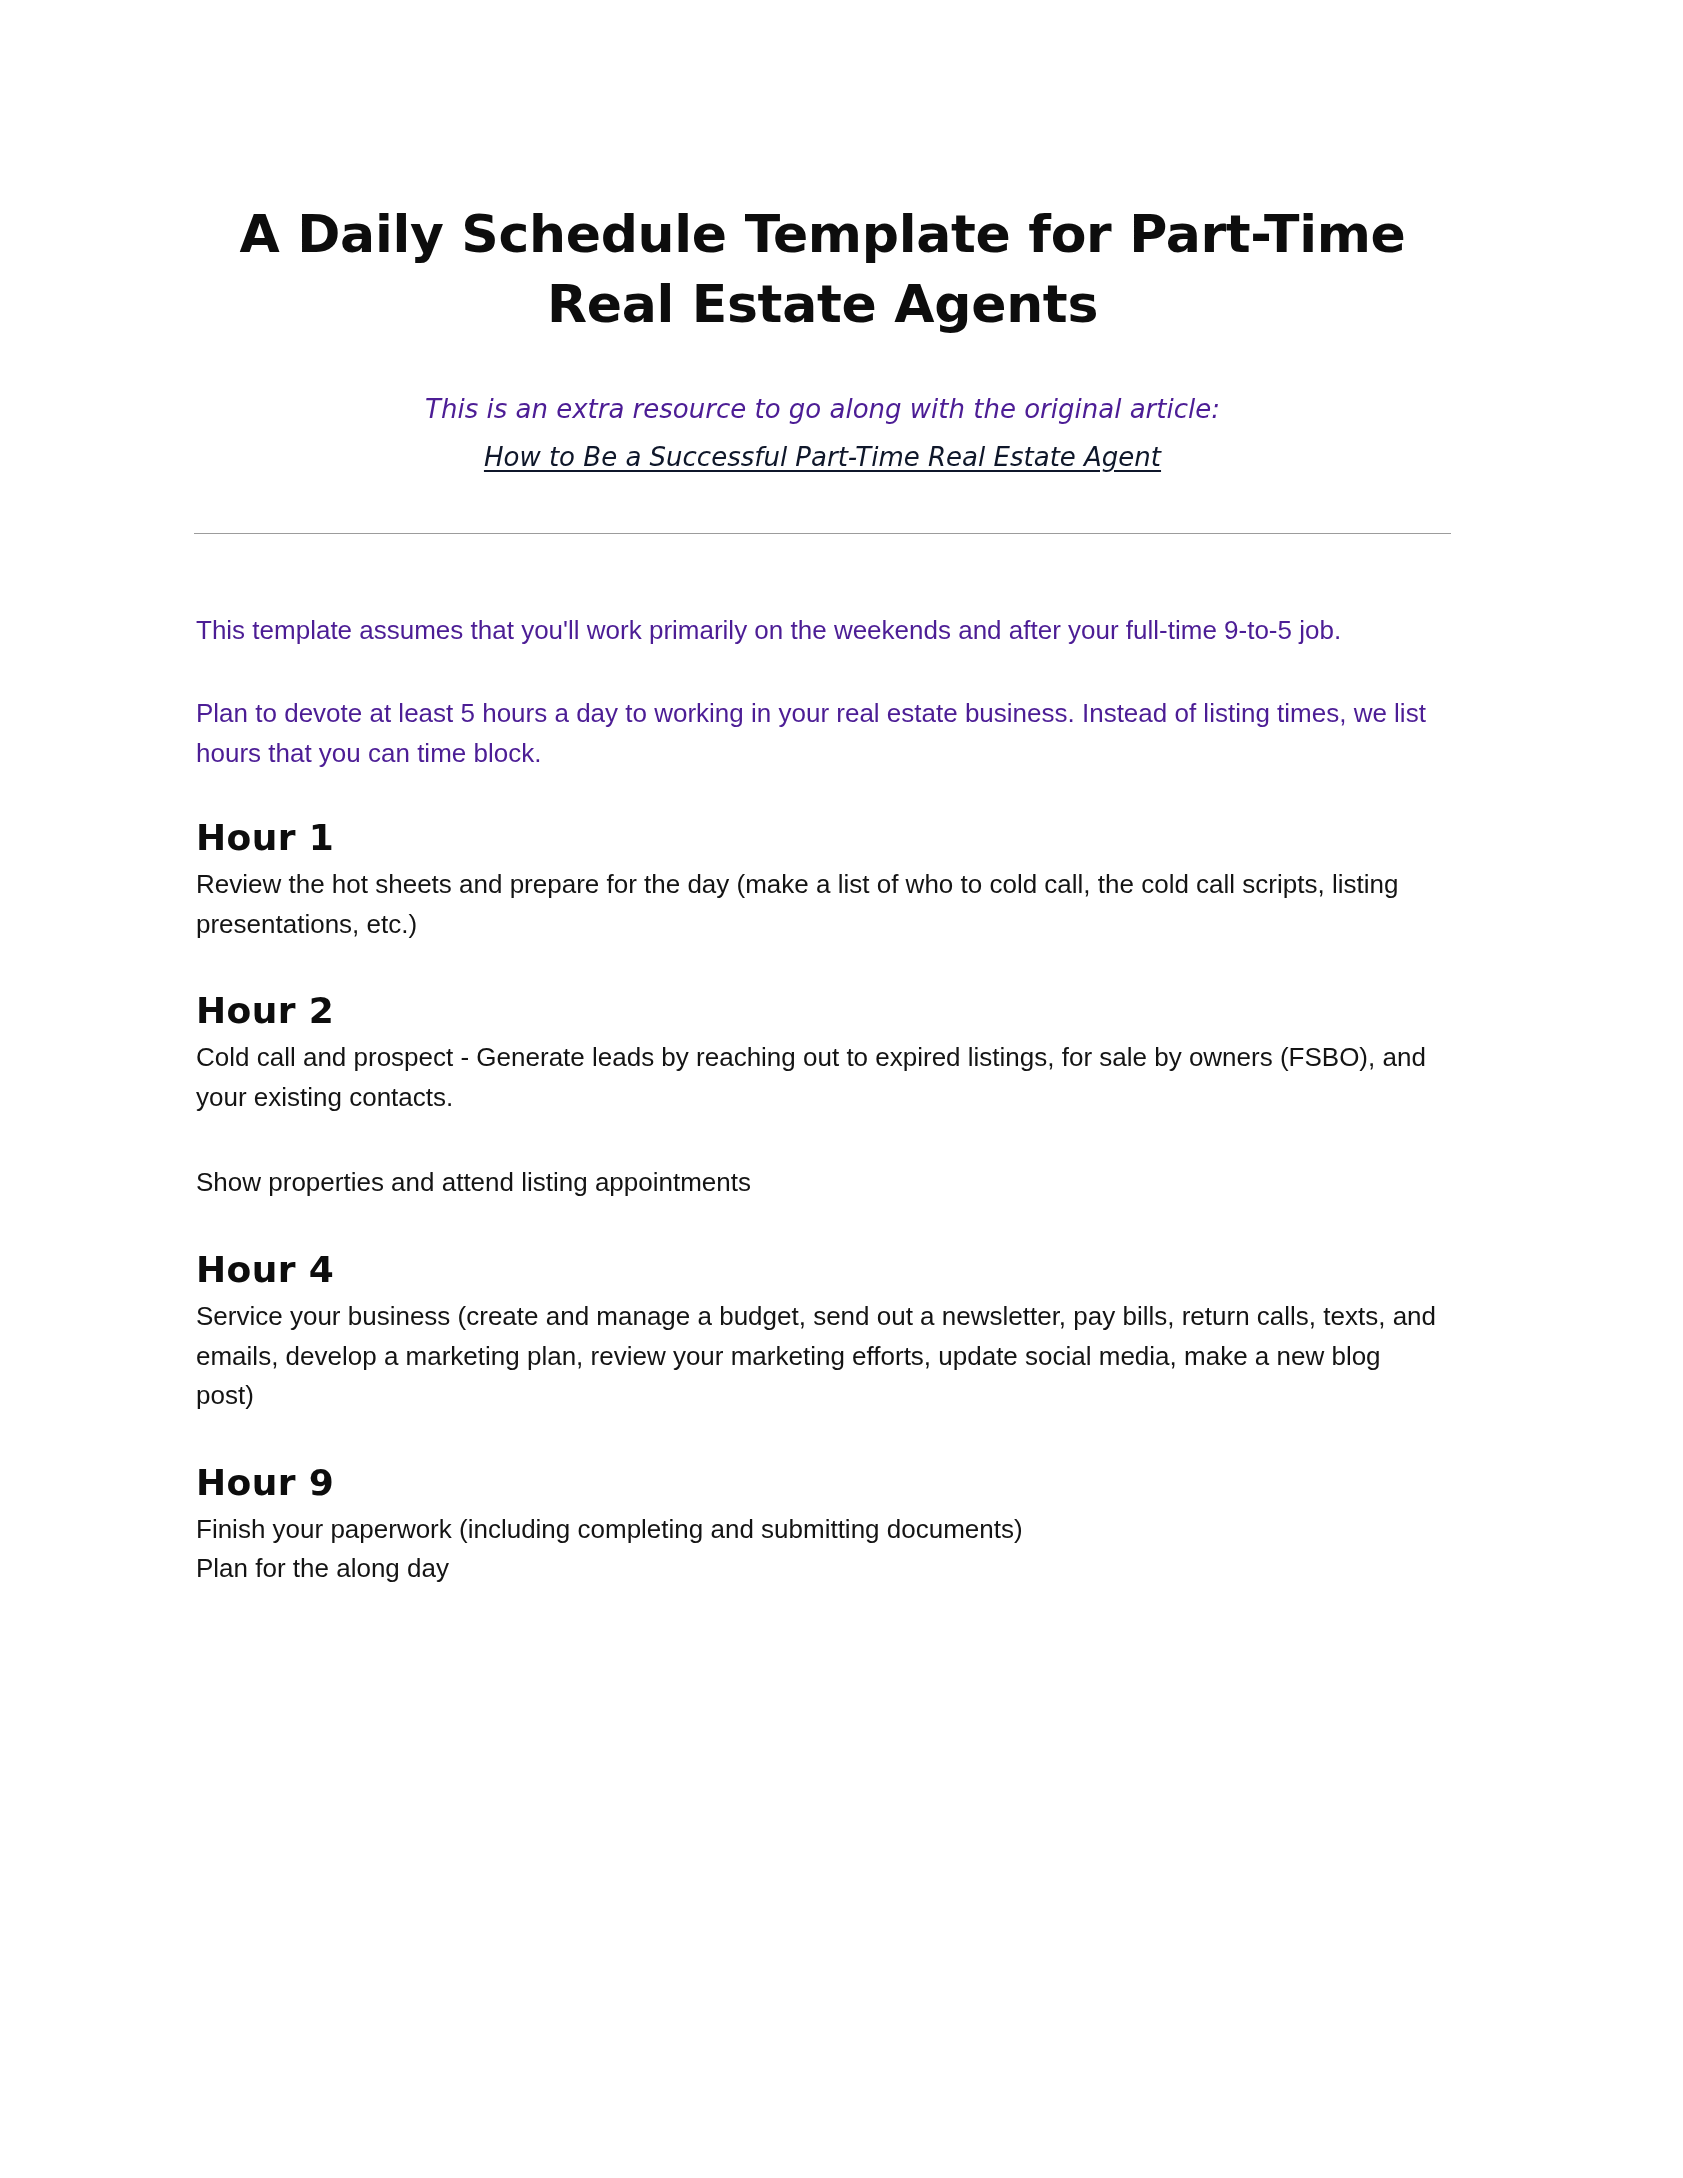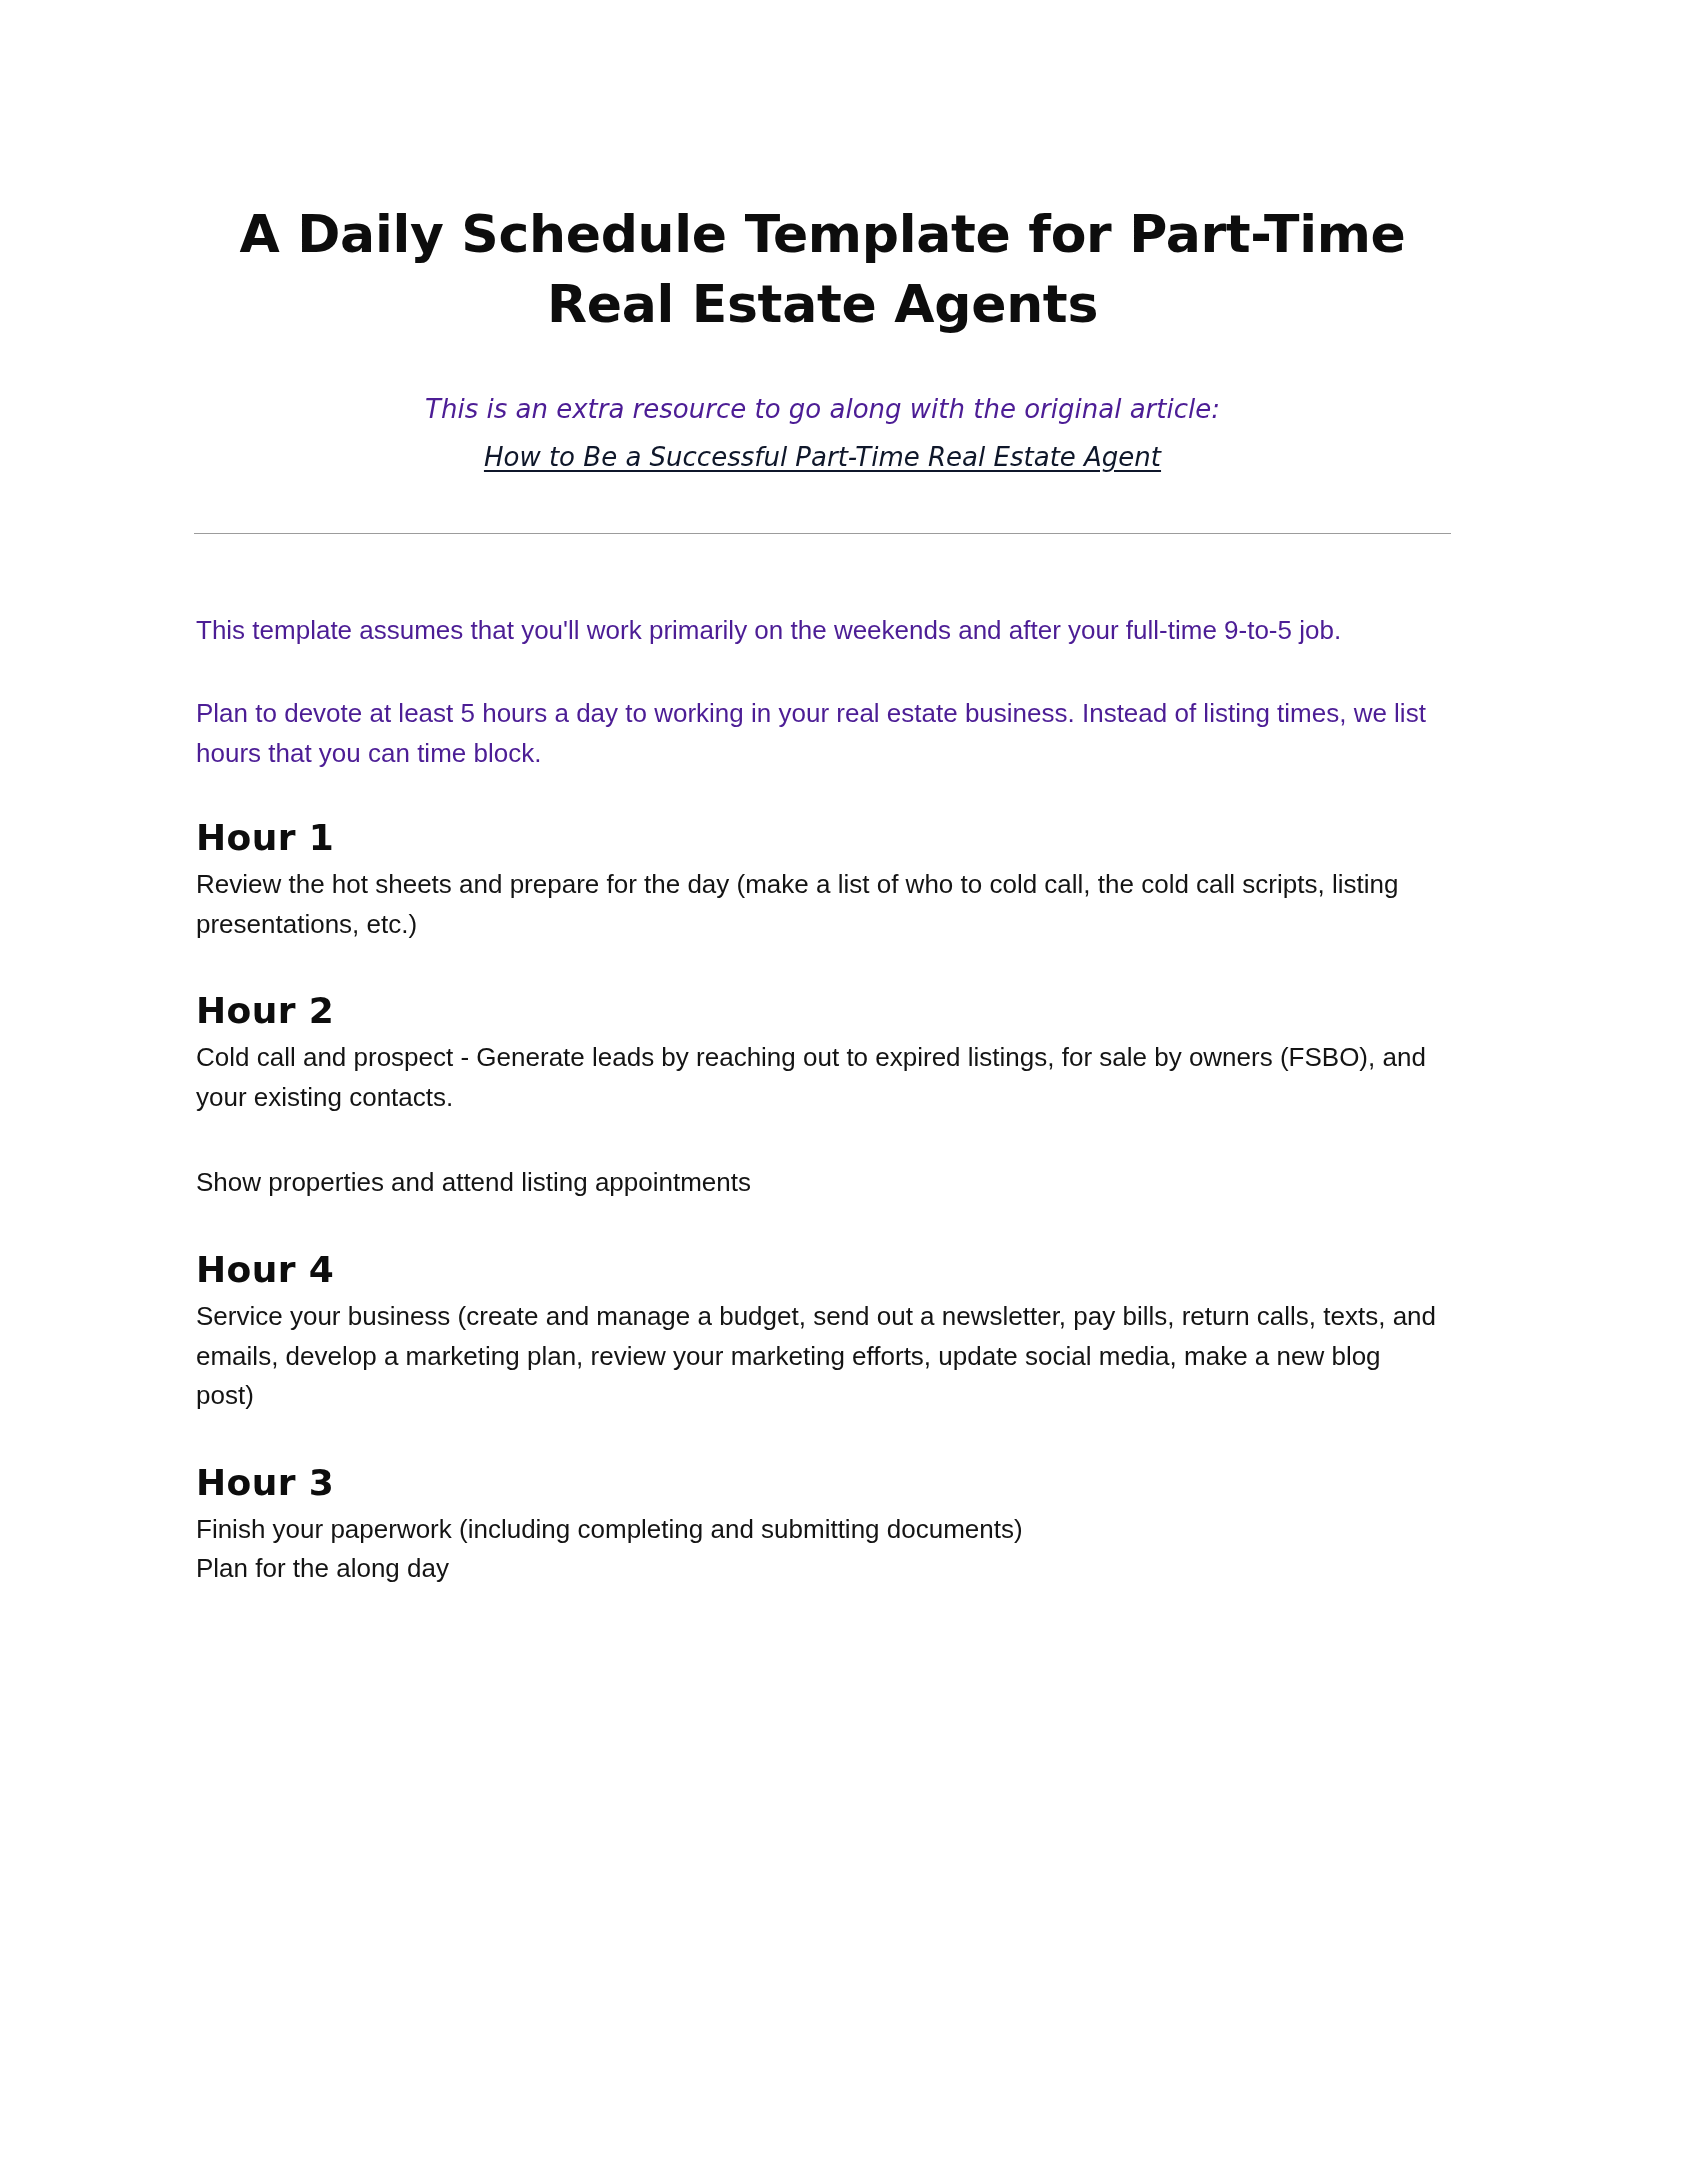--- a/index.html
+++ b/index.html
@@ -141,21 +141,21 @@
       <div class="hour-block">
         <p class="hour-text">Show properties and attend listing appointments</p>
       </div>
 
       <div class="hour-block">
         <div class="hour-heading">Hour 4</div>
         <p class="hour-text">Service your business (create and manage a budget, send out a newsletter, pay bills, return calls, texts, and emails, develop a marketing plan, review your marketing efforts, update social media, make a new blog post)</p>
       </div>
 
       <div class="hour-block">
-        <div class="hour-heading">Hour 3</div>
+        <div class="hour-heading">Hour 9</div>
         <p class="hour-text">Finish your paperwork (including completing and submitting documents)</p>
         <p class="hour-text">Plan for the along day</p>
       </div>
 
     </div>
   </div>
 </div>
 
 
 </body></html>

